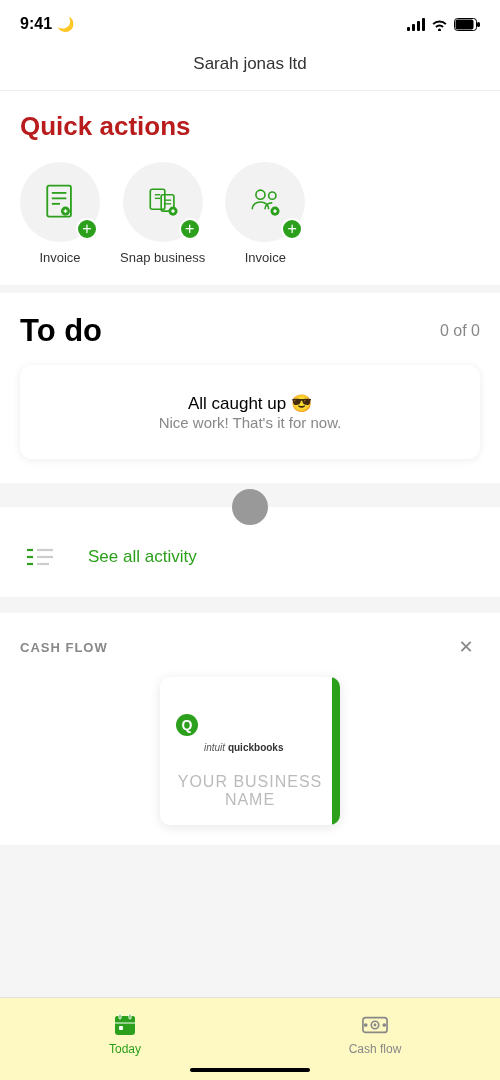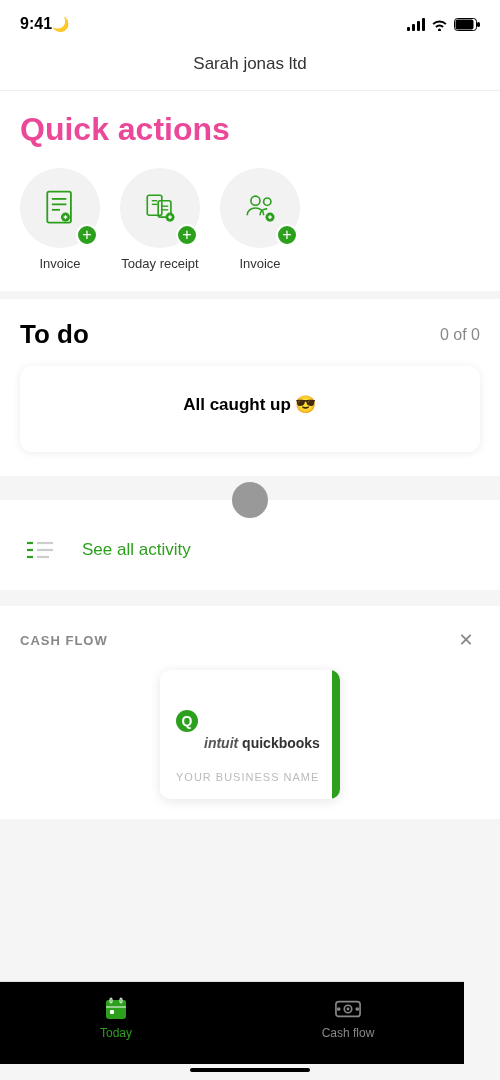--- a/index.html
+++ b/index.html
@@ -54,23 +54,23 @@
       font-weight: 400;
     }
 
     
     .section {
       background: #fff;
       padding: 20px 20px 10px;
       margin-bottom: 8px;
     }
     .section-title {
-      font-size: 32px;
+      font-size: 26px;
       font-weight: 700;
-      color: #ec4899;
+      color: #b91c1c;
       margin-bottom: 20px;
     }
     .quick-actions-scroll {
       display: flex;
       gap: 20px;
       overflow-x: visible;
       padding-bottom: 10px;
     }
     .quick-action-item {
       display: flex;
@@ -124,41 +124,41 @@
       padding: 20px 20px 24px;
       margin-bottom: 0;
     }
     .todo-header {
       display: flex;
       justify-content: space-between;
       align-items: center;
       margin-bottom: 16px;
     }
     .todo-title {
-      font-size: 26px;
+      font-size: 31px;
       font-weight: 700;
       color: #000;
     }
     .todo-count {
       font-size: 16px;
       color: #888;
       margin-left: 44px;
     }
     .todo-card {
       background: #fff;
       border-radius: 12px;
       padding: 28px 20px;
       text-align: center;
       box-shadow: 0 1px 8px rgba(0,0,0,0.08);
     }
     .todo-card-title {
       font-size: 17px;
-      font-weight: 700;
+      font-weight: 400;
       color: #000;
-      margin-bottom: 9px;
+      margin-bottom: 0;
     }
     .todo-card-sub {
       font-size: 15px;
       color: #888;
     }
 
     
     .divider-area {
       background: #f5f5f5;
       height: 24px;
@@ -246,34 +246,35 @@
       display: flex;
       align-items: center;
       gap: 6px;
       margin-bottom: 20px;
     }
     .qb-logo-icon {
       width: 22px;
       height: 22px;
     }
     .cashflow-business-label {
-      font-size: 11px;
+      font-size: 16px;
       color: #bbb;
       letter-spacing: 1px;
       text-transform: uppercase;
+      text-align: center;
     }
 
     
     .bottom-nav {
-      background: #000000;
+      background: #fef9c3;
       border-top: 1px solid #e0e0e0;
       display: flex;
       position: fixed;
-      bottom: 16px;
-      width: 464px;
+      bottom: 0;
+      width: 500px;
       height: 83px;
       padding-bottom: 20px;
     }
     .nav-item {
       flex: 1;
       display: flex;
       flex-direction: column;
       align-items: center;
       justify-content: center;
       gap: 4px;
@@ -306,21 +307,21 @@
       background: #000;
       border-radius: 2px;
     }
 
     .spacer { height: 100px; }
   </style>
 </head>
 <body>
 
 <div class="status-bar">
-  <div style="display:flex;align-items:center;">
+  <div style="display:flex;align-items:center;gap:5px;">
     <span class="status-time">9:41</span>
     <span style="font-size:14px;">🌙</span>
   </div>
   <div class="status-icons">
 
     <div class="signal-bars">
       <span style="height:4px;"></span>
       <span style="height:7px;"></span>
       <span style="height:10px;"></span>
       <span style="height:13px;"></span>
@@ -372,21 +373,21 @@
 
           <rect x="20" y="14" width="14" height="18" rx="2" fill="none" stroke="#2ca01c" stroke-width="1.8"></rect>
           <line x1="23" y1="20" x2="31" y2="20" stroke="#2ca01c" stroke-width="1.5"></line>
           <line x1="23" y1="24" x2="31" y2="24" stroke="#2ca01c" stroke-width="1.5"></line>
           <circle cx="33" cy="32" r="5" fill="#2ca01c"></circle>
           <line x1="31" y1="32" x2="35" y2="32" stroke="#fff" stroke-width="1.5"></line>
           <line x1="33" y1="30" x2="33" y2="34" stroke="#fff" stroke-width="1.5"></line>
         </svg>
         <div class="quick-action-plus">+</div>
       </div>
-      <span class="quick-action-label">Today receipt</span>
+      <span class="quick-action-label">Snap business</span>
     </div>
 
     <div class="quick-action-item">
       <div class="quick-action-icon-wrap">
         <svg class="icon-svg" viewBox="0 0 44 44" fill="none">
 
           <circle cx="17" cy="14" r="5" fill="none" stroke="#2ca01c" stroke-width="1.8"></circle>
           <path d="M8 30c0-5 4-8 9-8s9 3 9 8" fill="none" stroke="#2ca01c" stroke-width="1.8"></path>
           <circle cx="30" cy="15" r="4" fill="none" stroke="#2ca01c" stroke-width="1.8"></circle>
           <path d="M22 30c0-4 3-7 8-7" fill="none" stroke="#2ca01c" stroke-width="1.8"></path>
@@ -403,28 +404,29 @@
   </div>
 </div>
 
 <div class="todo-section" style="margin-top:8px;">
   <div class="todo-header">
     <h2 class="todo-title">To do</h2>
     <span class="todo-count">0 of 0</span>
   </div>
   <div class="todo-card">
     <div class="todo-card-title">All caught up 😎</div>
+    <div class="todo-card-sub">Nice work! That's it for now.</div>
   </div>
 </div>
 
 <div class="divider-area"></div>
 
 <div style="background:#fff; position:relative; padding: 30px 20px 20px;">
   <div class="drag-handle"></div>
-  <div style="display:flex;align-items:center;gap:22px;">
+  <div style="display:flex;align-items:center;gap:28px;">
 
     <div class="activity-icon-wrap">
       <svg width="30" height="30" viewBox="0 0 30 30" fill="none">
         <line x1="2" y1="8" x2="8" y2="8" stroke="#2ca01c" stroke-width="2.2"></line>
         <line x1="2" y1="15" x2="8" y2="15" stroke="#2ca01c" stroke-width="2.2"></line>
         <line x1="2" y1="22" x2="8" y2="22" stroke="#2ca01c" stroke-width="2.2"></line>
         <line x1="12" y1="8" x2="28" y2="8" stroke="#ccc" stroke-width="2.2"></line>
         <line x1="12" y1="15" x2="28" y2="15" stroke="#ccc" stroke-width="2.2"></line>
         <line x1="12" y1="22" x2="24" y2="22" stroke="#ccc" stroke-width="2.2"></line>
       </svg>
@@ -440,21 +442,21 @@
     <div class="cashflow-close">✕</div>
   </div>
   <div class="cashflow-card">
     <div class="cashflow-card-inner">
       <div class="cashflow-logo">
 
         <svg class="qb-logo-icon" viewBox="0 0 22 22">
           <circle cx="11" cy="11" r="11" fill="#2CA01C"></circle>
           <text x="11" y="16" text-anchor="middle" font-size="14" font-weight="bold" fill="white" font-family="sans-serif">Q</text>
         </svg>
-        <span style="font-size:14px;color:#555;font-style:italic;font-weight:700;margin-top:45px;">intuit <strong style="color:#333;font-style:normal;">quickbooks</strong></span>
+        <span style="font-size:10px;color:#555;font-style:italic;font-weight:400;margin-top:45px;">intuit <strong style="color:#333;font-style:normal;">quickbooks</strong></span>
       </div>
       <div class="cashflow-business-label">YOUR BUSINESS NAME</div>
       <div class="cashflow-card-bar"></div>
     </div>
   </div>
 </div>
 
 <div class="spacer"></div>
 
 <nav class="bottom-nav">

